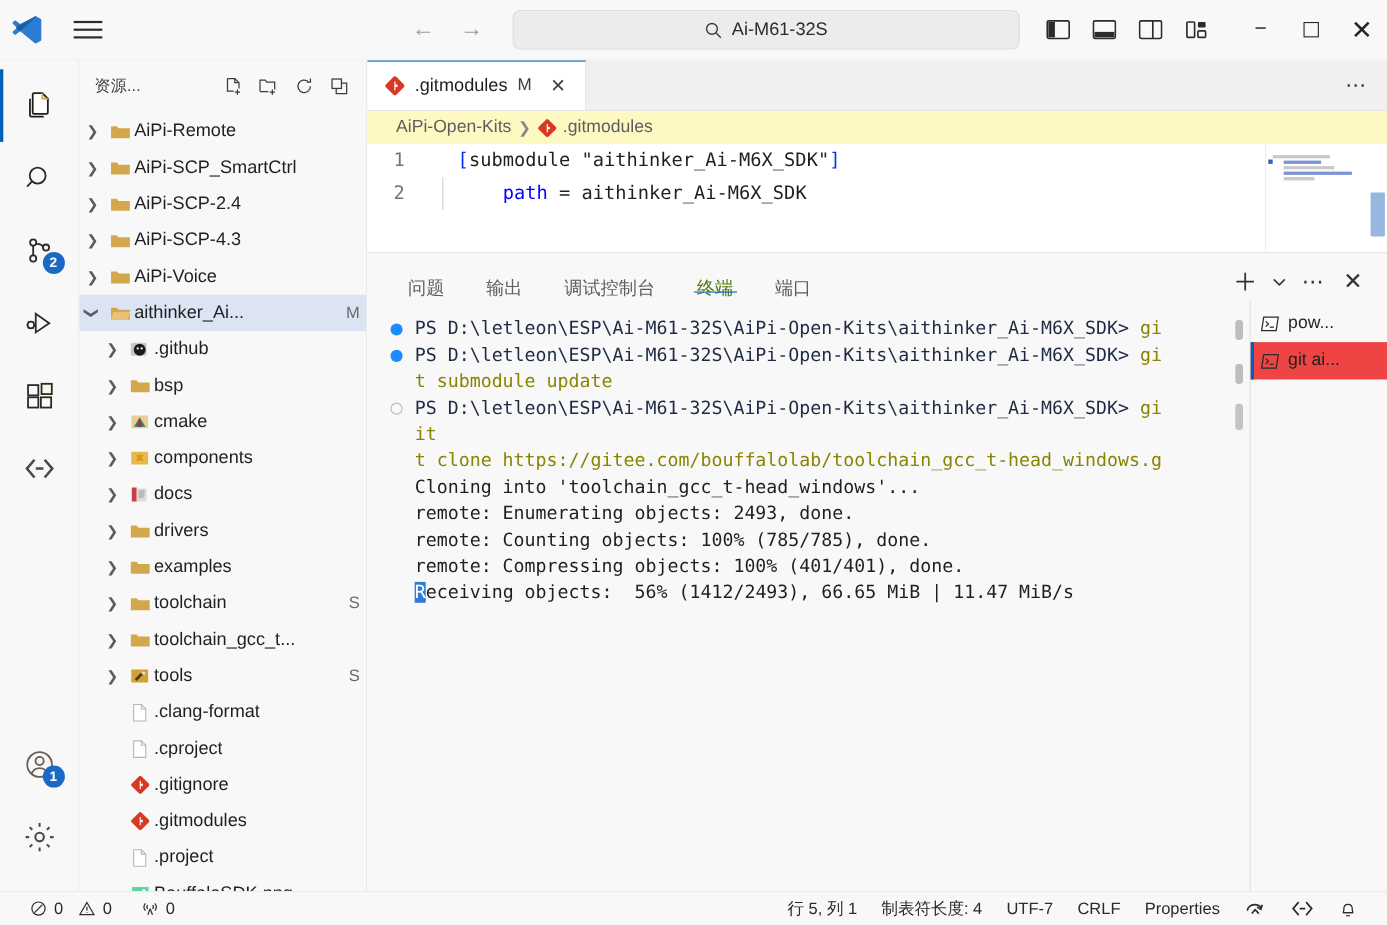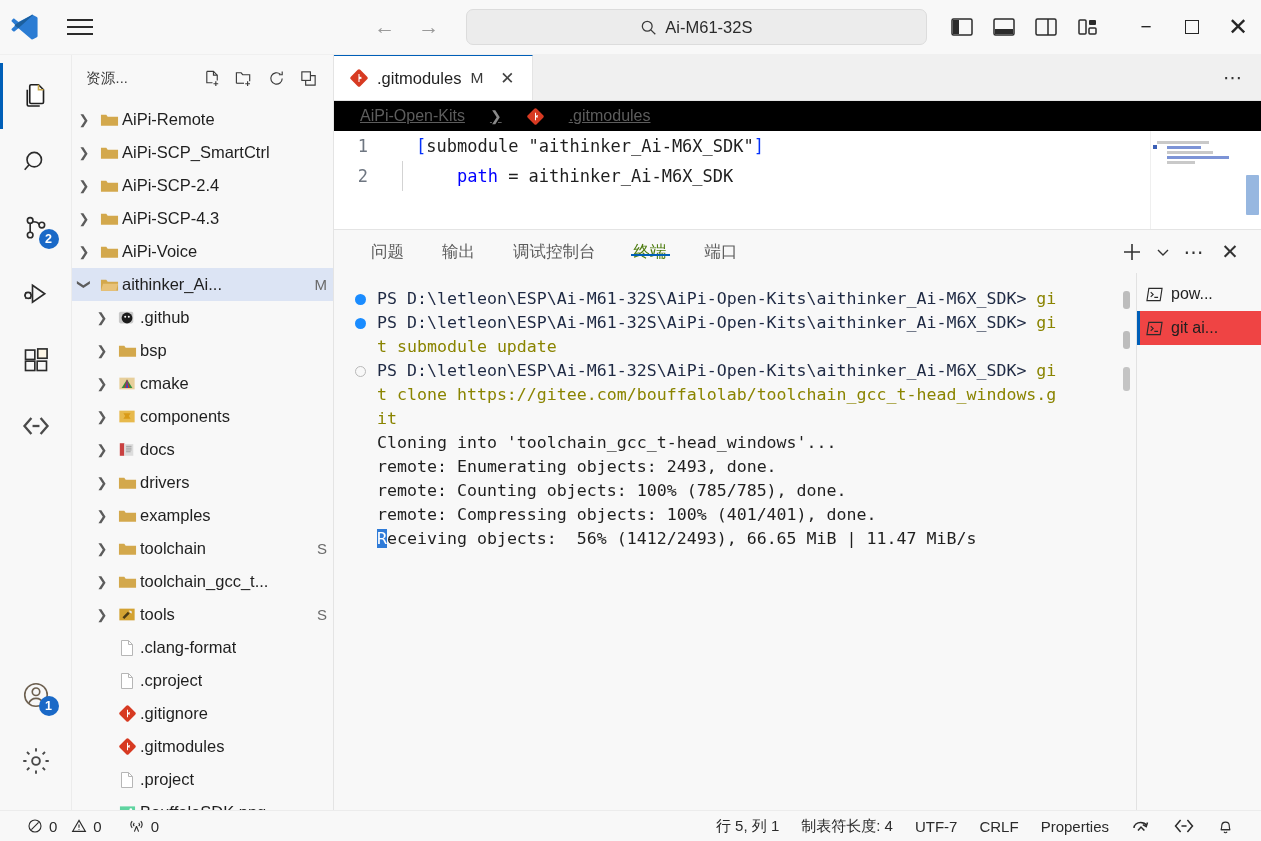--- a/index.html
+++ b/index.html
@@ -129,24 +129,23 @@
     font-size: 16.5px; color: #1f1f1f; cursor: pointer;
     min-width: 180px;
   }
   .tab .tab-m { font-size: 15.5px; color: #3b3b3b; }
   .tab .tab-close { font-size: 17px; color: #444; margin-left: 4px; padding: 0 4px; }
   .tabs-fill { flex: 1 1 auto; }
   .tabs-more { display: flex; align-items: center; padding: 0 18px; font-size: 19px; color: #333; cursor: pointer; letter-spacing: 1px; }
 
   .breadcrumb {
     height: 30px; flex: 0 0 30px;
-    display: flex; align-items: center; gap: 25px;
+    display: flex; align-items: center; gap: 6px;
     padding-left: 26px; font-size: 16px; color: #5d5d5d;
-    background: #000000;
-    text-decoration: underline;
+    background: #fef9c3;
   }
   .breadcrumb .sep { color: #8a8a8a; font-size: 14px; }
 
   .codearea { flex: 1 1 auto; position: relative; overflow: hidden; background: #ffffff; min-height: 0; }
   .codeline {
     display: flex; align-items: flex-start;
     font-family: "DejaVu Sans Mono", monospace;
     font-size: 17px; line-height: 30px; white-space: pre;
   }
   .lnum { width: 54px; flex: 0 0 54px; text-align: right; padding-right: 20px; color: #6e7681; }
@@ -168,21 +167,21 @@
     width: 13px; height: 40px; background: #97b7e0; border-radius: 1px;
   }
 
   
   .panel {
     flex: 0 0 581px; display: flex; flex-direction: column;
     background: #f8f8f8; border-top: 1px solid #e4e4e4; min-height: 0;
   }
   .panel-header {
     height: 43px; flex: 0 0 43px;
-    display: flex; align-items: center; padding-left: 24px; gap: 21px;
+    display: flex; align-items: flex-end; padding-left: 24px; gap: 21px;
   }
   .ptab {
     display: flex; align-items: center; padding: 0 13px;
     font-size: 16.5px; color: #5d5d5d; cursor: pointer;
     position: relative; margin-right: 12px;
   }
   .ptab.active { color: #4d7c0f; }
   .ptab.active::after {
     content: ""; position: absolute; left: 10px; right: 10px; bottom: 7px;
     height: 1.5px; background: #005fb8;
@@ -712,22 +711,22 @@
           </div>
         </div>
 
         <div class="panel-body">
           <div class="terminal">
             <div id="termlines">
                 <div class="tline"><span class="tmark"><span class="dot-filled"></span></span><span><span class="t-prompt">PS D:\letleon\ESP\Ai-M61-32S\AiPi-Open-Kits\aithinker_Ai-M6X_SDK&gt; </span><span class="t-cmd">gi</span></span></div>
                 <div class="tline"><span class="tmark"><span class="dot-filled"></span></span><span><span class="t-prompt">PS D:\letleon\ESP\Ai-M61-32S\AiPi-Open-Kits\aithinker_Ai-M6X_SDK&gt; </span><span class="t-cmd">gi</span></span></div>
                 <div class="tline"><span class="tmark"></span><span><span class="t-cmd">t submodule update</span></span></div>
                 <div class="tline"><span class="tmark"><span class="dot-hollow"></span></span><span><span class="t-prompt">PS D:\letleon\ESP\Ai-M61-32S\AiPi-Open-Kits\aithinker_Ai-M6X_SDK&gt; </span><span class="t-cmd">gi</span></span></div>
+                <div class="tline"><span class="tmark"></span><span><span class="t-cmd">it</span></span></div>
                 <div class="tline"><span class="tmark"></span><span><span class="t-cmd">t clone https://gitee.com/bouffalolab/toolchain_gcc_t-head_windows.g</span></span></div>
-                <div class="tline"><span class="tmark"></span><span><span class="t-cmd">it</span></span></div>
                 <div class="tline"><span class="tmark"></span><span><span class="t-out">Cloning into 'toolchain_gcc_t-head_windows'...</span></span></div>
                 <div class="tline"><span class="tmark"></span><span><span class="t-out">remote: Enumerating objects: 2493, done.</span></span></div>
                 <div class="tline"><span class="tmark"></span><span><span class="t-out">remote: Counting objects: 100% (785/785), done.</span></span></div>
                 <div class="tline"><span class="tmark"></span><span><span class="t-out">remote: Compressing objects: 100% (401/401), done.</span></span></div>
                 <div class="tline"><span class="tmark"></span><span><span class="t-cursor">R</span><span class="t-out">eceiving objects:  56% (1412/2493), 66.65 MiB | 11.47 MiB/s</span></span></div>
               </div>
             <div class="term-scrollbar" style="top:18px;height:18px"></div>
             <div class="term-scrollbar" style="top:58px;height:18px"></div>
             <div class="term-scrollbar" style="top:94px;height:24px;background:#c4c4c4"></div>
           </div>

